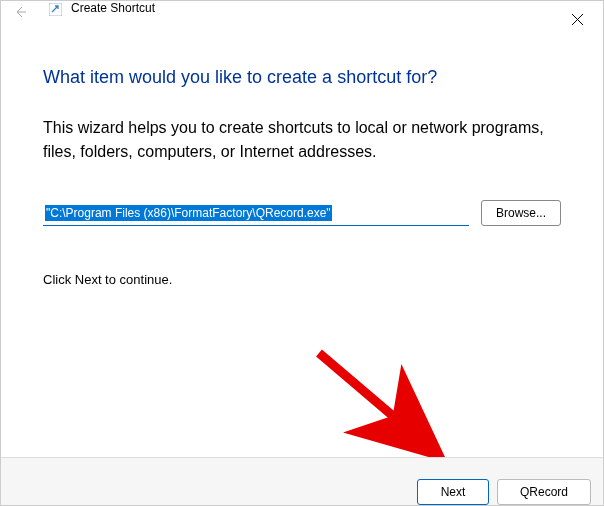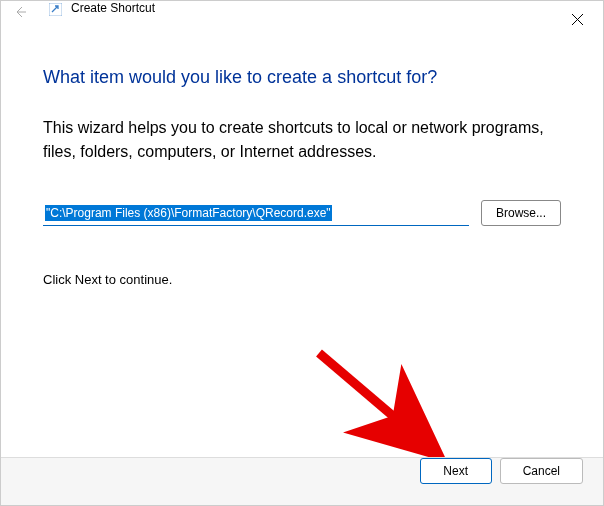--- a/index.html
+++ b/index.html
@@ -108,23 +108,23 @@
     }
     .footer {
       position: absolute;
       left: 0;
       right: 0;
       bottom: 0;
       height: 48px;
       border-top: 1px solid #ddd;
       background: #f6f6f6;
       display: flex;
-      align-items: flex-start;
+      align-items: flex-end;
       justify-content: flex-end;
-      padding: 0 20px;
+      padding: 0 12px;
       gap: 8px;
     }
     .btn {
       font-size: 12px;
       padding: 5px 22px;
       border-radius: 3px;
       background: #fff;
       border: 1px solid #bbb;
       cursor: pointer;
       min-width: 72px;
@@ -180,14 +180,14 @@
   <defs>
     <marker id="ah" markerWidth="12" markerHeight="12" refX="8" refY="5" orient="auto">
       <path d="M0,0 L11,5 L0,10 L3,5 Z" fill="#e60000"></path>
     </marker>
   </defs>
   <line x1="10" y1="10" x2="118" y2="102" stroke="#e60000" stroke-width="9" marker-end="url(#ah)"></line>
 </svg>
 
 <div class="footer">
   <button class="btn primary">Next</button>
-  <button class="btn">Cancel</button>
+  <button class="btn">QRecord</button>
 </div>
 
 </body></html>

